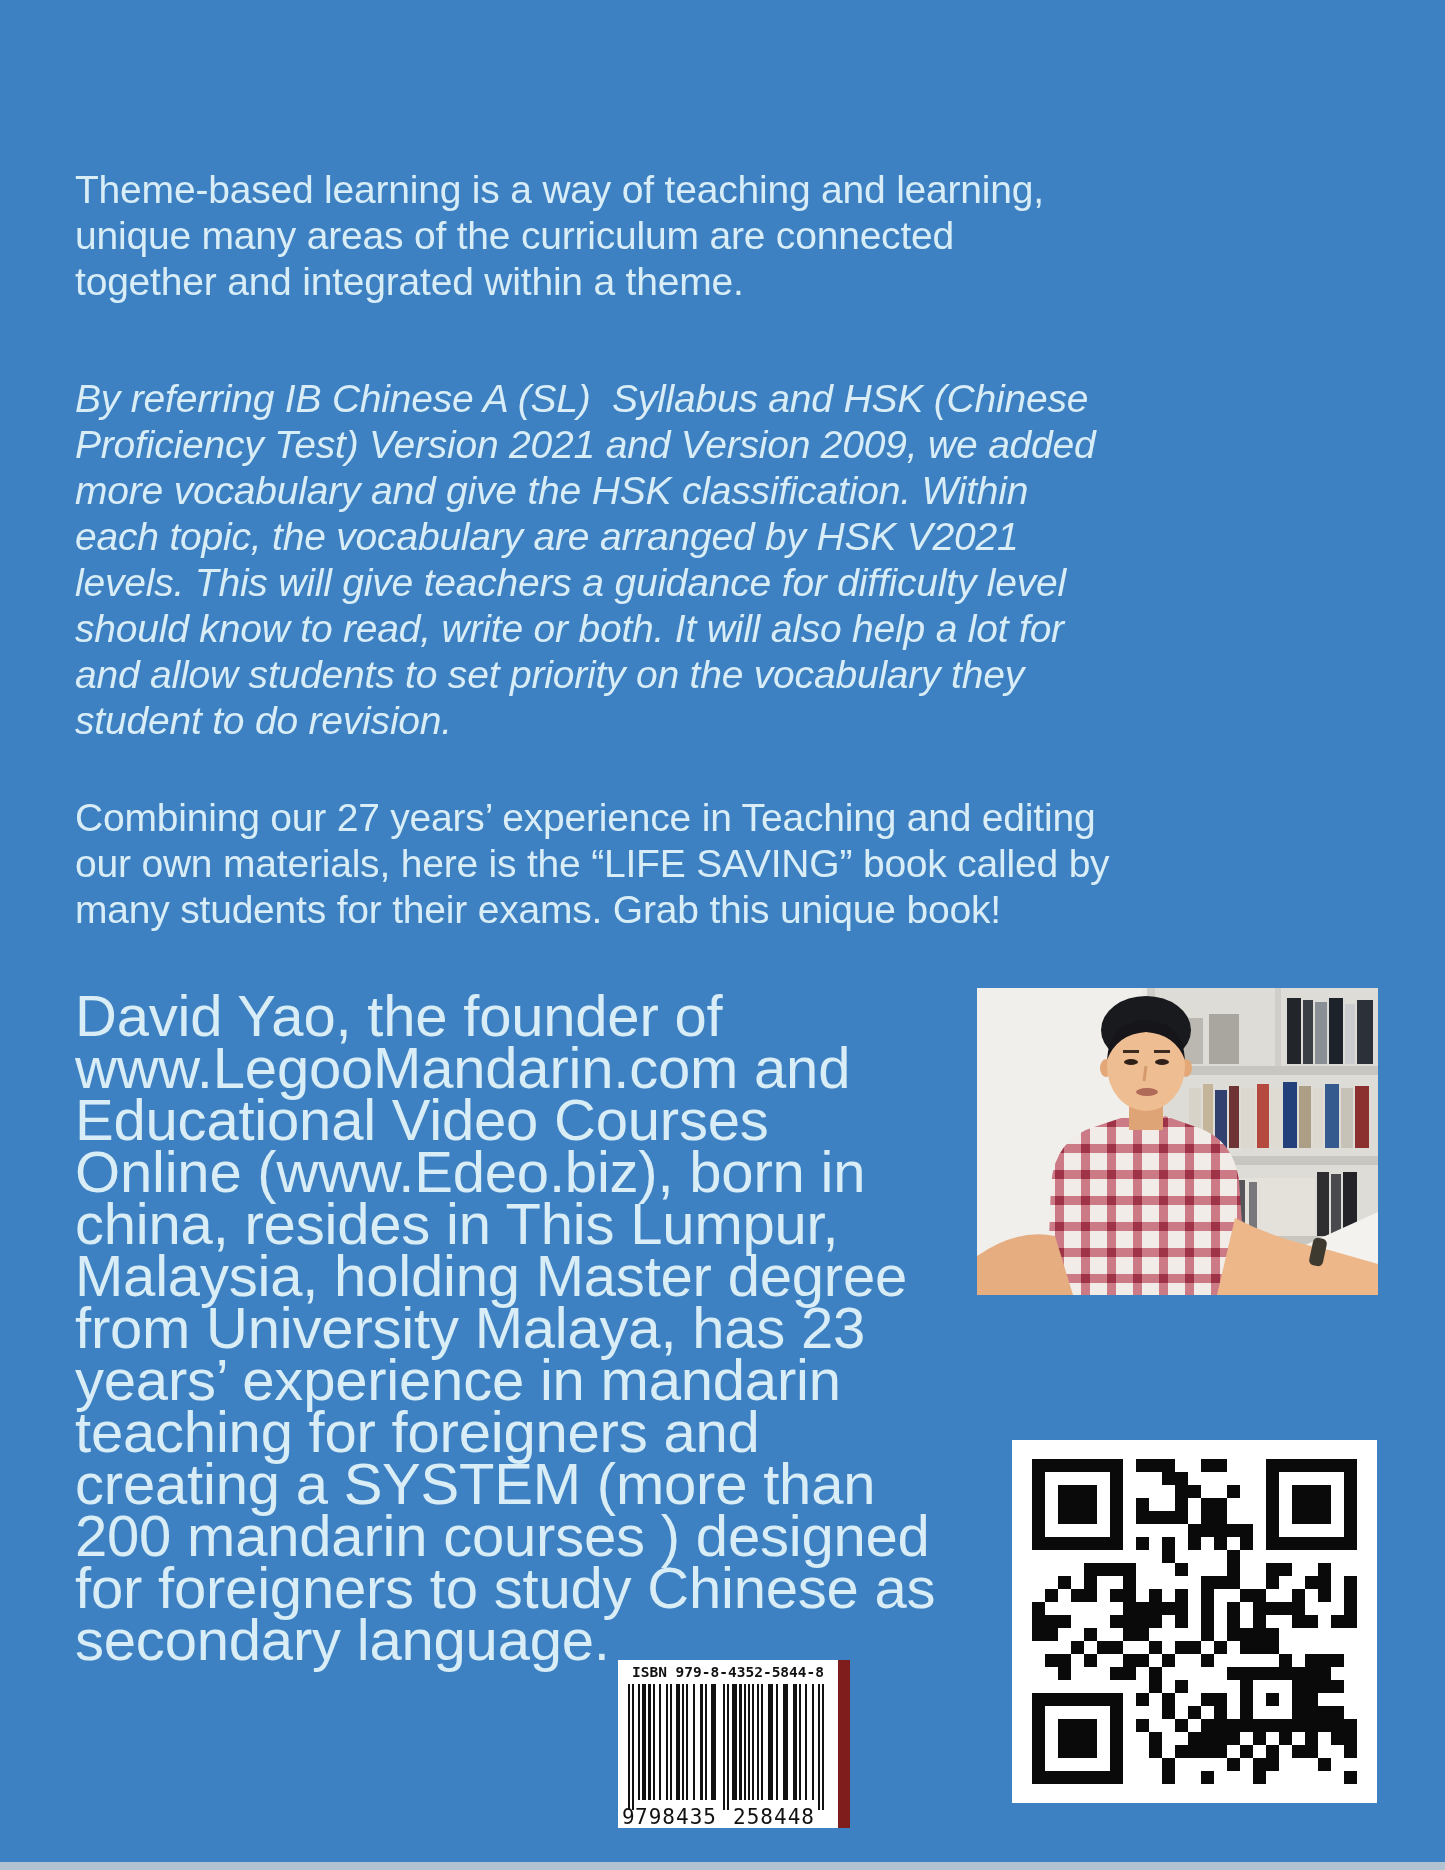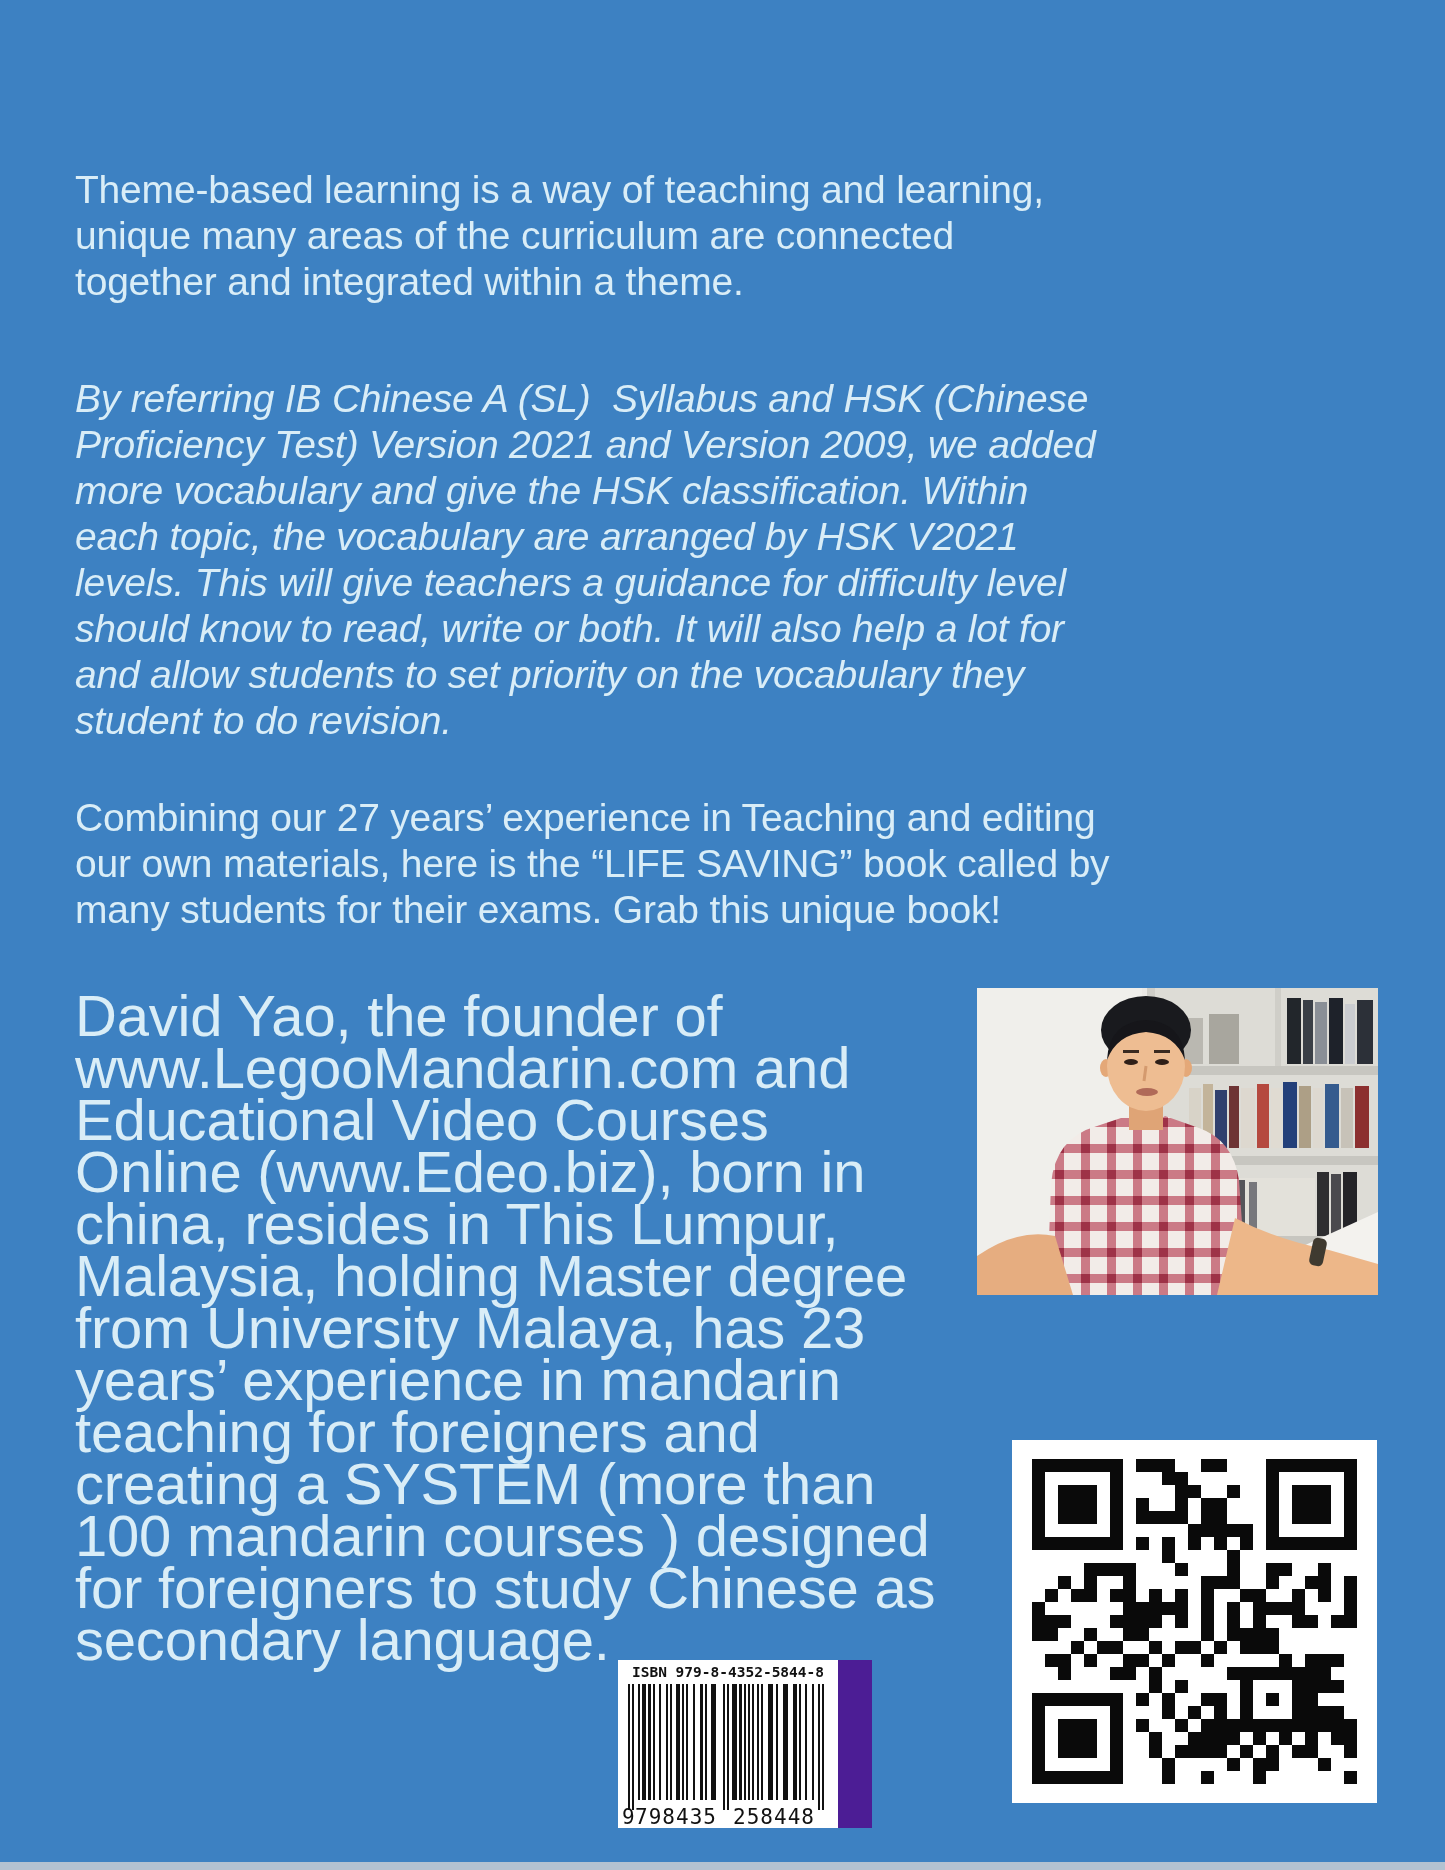--- a/index.html
+++ b/index.html
@@ -17,22 +17,22 @@
   .bio .line{font-size:58px;line-height:52px;font-weight:400;}
   .photo{
     position:absolute;left:977px;top:988px;width:401px;height:307px;
     overflow:hidden;background:#eceae6;
   }
   .qr{
     position:absolute;left:1012px;top:1440px;width:365px;height:363px;
     background:#ffffff;
   }
   .barcode{
-    position:absolute;left:618px;top:1660px;width:254px;height:168px;
-    background:#4c1d95;
+    position:absolute;left:618px;top:1660px;width:232px;height:168px;
+    background:#7f1d1d;
   }
   .bc-label{font-family:"DejaVu Sans Mono", monospace;font-weight:bold;}
   .bc-digits{font-family:"DejaVu Sans Mono", monospace;}
   .bottom-strip{
     position:absolute;left:0;top:1862px;width:1445px;height:8px;
     background:#b3c2d1;
   }
 </style>
 </head>
 <body>
@@ -66,21 +66,21 @@
     <div class="line">David Yao, the founder of</div>
     <div class="line">www.LegooMandarin.com and</div>
     <div class="line">Educational Video Courses</div>
     <div class="line">Online (www.Edeo.biz), born in</div>
     <div class="line">china, resides in This Lumpur,</div>
     <div class="line">Malaysia, holding Master degree</div>
     <div class="line">from University Malaya, has 23</div>
     <div class="line">years’ experience in mandarin</div>
     <div class="line">teaching for foreigners and</div>
     <div class="line">creating a SYSTEM (more than</div>
-    <div class="line">100 mandarin courses ) designed</div>
+    <div class="line">200 mandarin courses ) designed</div>
     <div class="line">for foreigners to study Chinese as</div>
     <div class="line">secondary language.</div>
   </section>
 
   <div class="photo">
     <svg width="401" height="307" viewBox="0 0 401 307">
       <defs>
         <pattern id="plaid" width="26" height="26" patternUnits="userSpaceOnUse">
           <rect width="26" height="26" fill="#f2ece8"></rect>
           <rect width="26" height="9" fill="#c05a6a" opacity="0.78"></rect>

